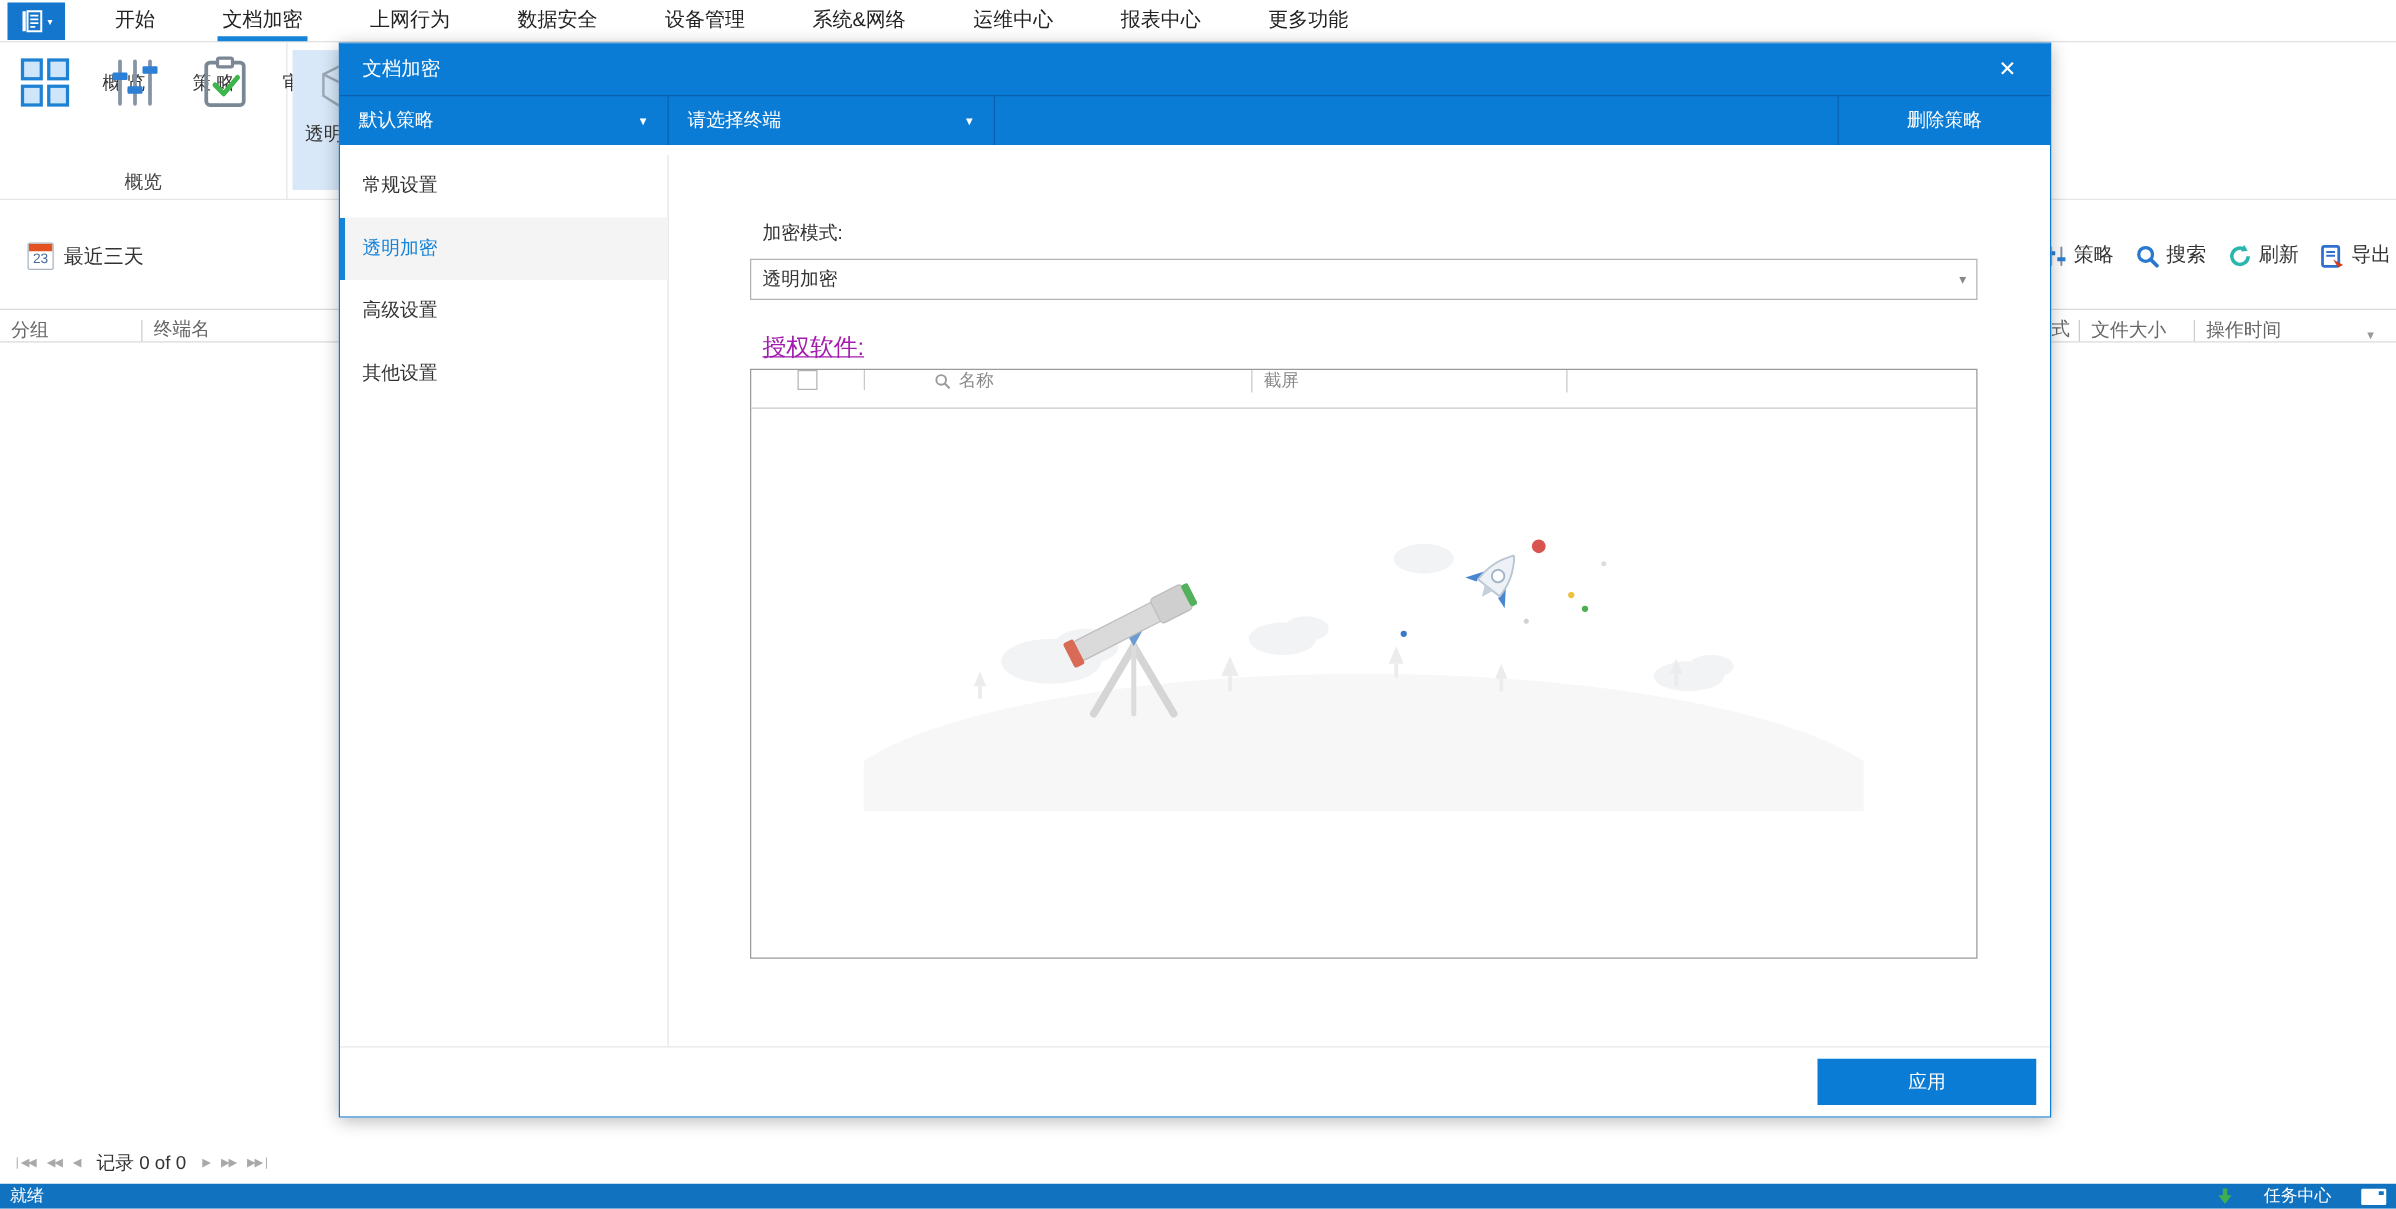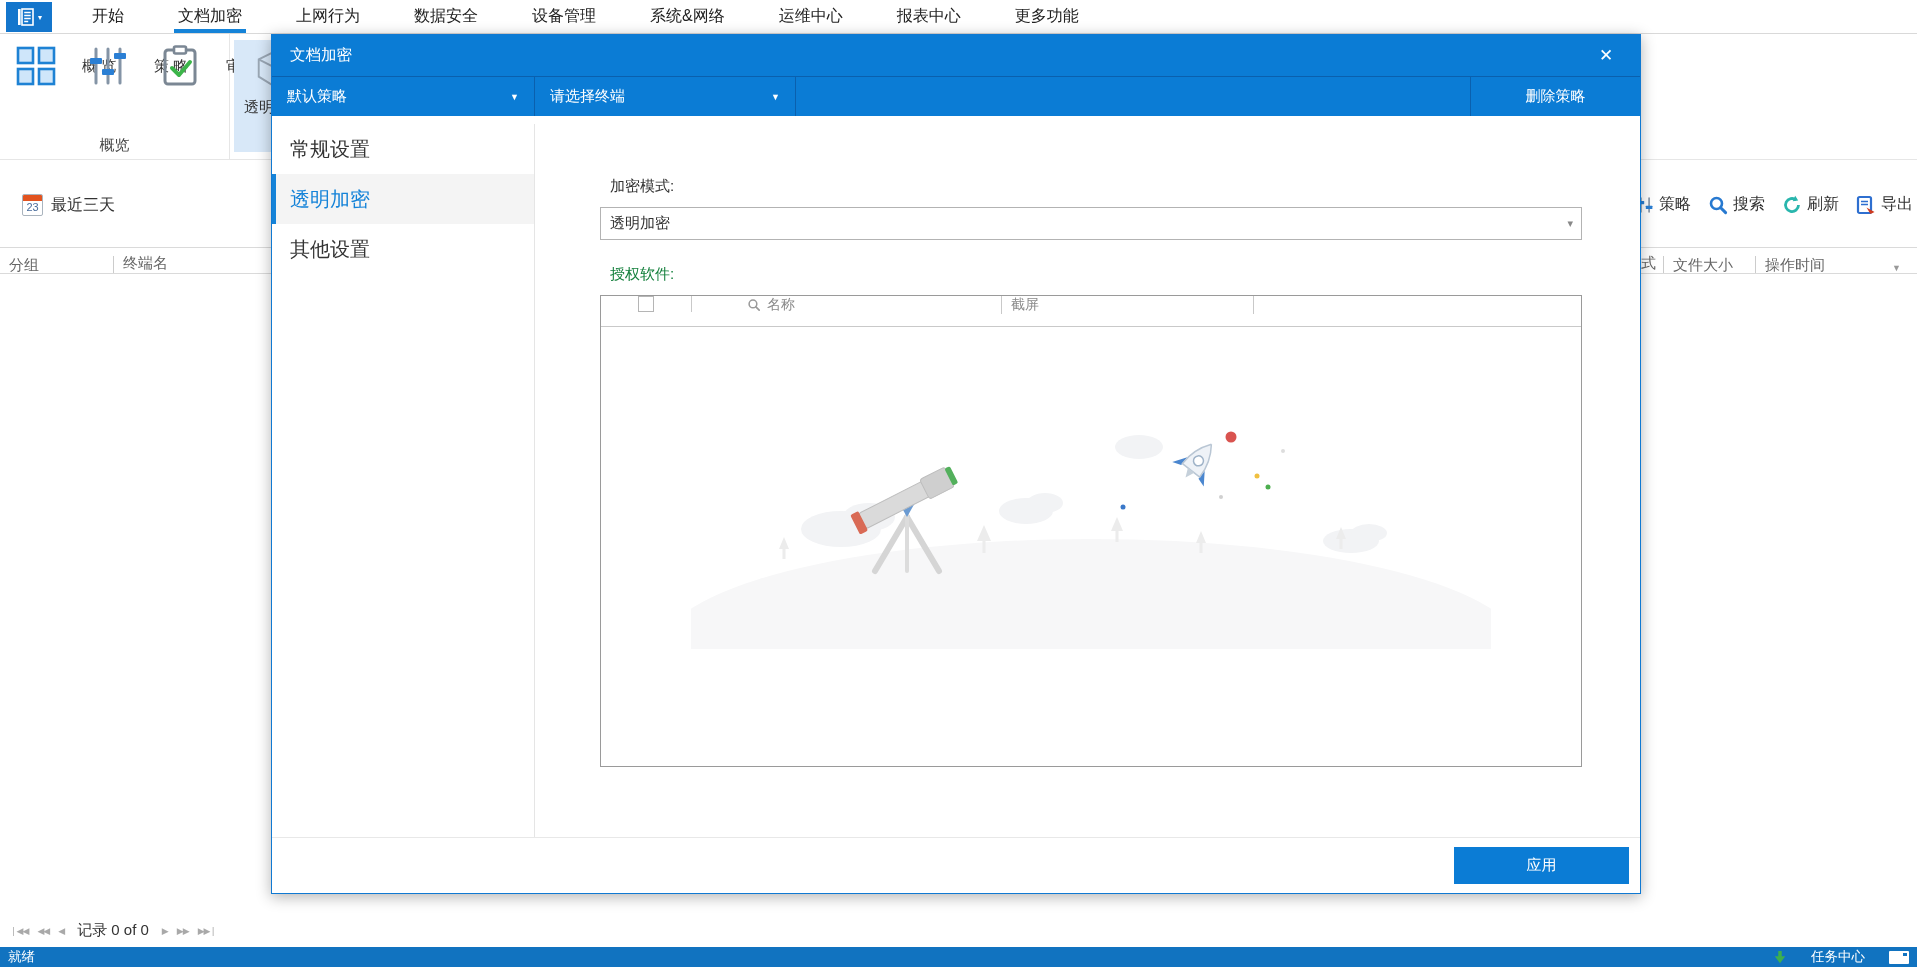--- a/index.html
+++ b/index.html
@@ -79,30 +79,30 @@
   .m-col { display:flex; align-items:center; justify-content:space-between; padding:0 15px;
     color:#fff; font-size:15px; cursor:pointer; }
   .m-col .wcaret { font-size:9px; color:#fff; }
   .m-policy { width:263px; border-right:1px solid #0a60ae; }
   .m-term { width:261px; border-right:1px solid #0a60ae; }
   .m-spacer { flex:1; }
   .m-del { width:170px; border-left:1px solid #0a60ae; display:flex; align-items:center;
     justify-content:center; color:#fff; font-size:15px; cursor:pointer; }
 
   .m-side { position:absolute; left:0; top:89px; width:263px; bottom:56px; border-right:1px solid #e5e5e5; background:#fff; }
-  .side-item { height:50px; line-height:50px; padding-left:18px; font-size:20px; color:#333; cursor:pointer; }
+  .side-item { height:50px; line-height:50px; padding-left:18px; font-size:15px; color:#333; cursor:pointer; }
   .side-item.active { background:#f4f4f4; color:#1583d8; box-shadow:inset 4px 0 0 #1583d8; }
 
   .m-main { position:absolute; left:264px; right:0; top:89px; bottom:56px; }
   .lbl-mode { position:absolute; left:74px; top:53px; font-size:15px; color:#333; }
   .select-mode { position:absolute; left:64px; top:83px; width:982px; height:33px;
     border:1px solid #b3b3b3; display:flex; align-items:center; cursor:pointer; background:#fff; }
   .select-mode .sel-text { font-size:15px; color:#333; padding-left:9px; }
   .select-mode .sel-caret { position:absolute; right:8px; color:#888; font-size:11px; }
-  .lbl-sw { position:absolute; left:74px; top:141px; font-size:15px; color:#15803d; }
+  .lbl-sw { position:absolute; left:74px; top:141px; font-size:19px; color:#a21caf;text-decoration:underline; }
   .sw-table { position:absolute; left:64px; top:171px; width:982px; height:472px; border:1px solid #9a9a9a; background:#fff; }
   .sw-head { height:31px; border-bottom:1px solid #c9c9c9; display:flex; align-items:flex-start;
     font-size:14px; color:#8a8a8a; }
   .sw-c { display:flex; align-items:center; border-right:1px solid #c9c9c9; }
   .sw-check { width:91px; justify-content:center; }
   .checkbox { width:16px; height:16px; border:1px solid #b5b5b5; background:#fff; cursor:pointer; }
   .sw-blank { width:45px; }
   .sw-name { width:265px; padding-left:10px; gap:6px; cursor:pointer; }
   .sw-shot { width:252px; padding-left:9px; cursor:pointer; }
   .sw-print { flex:1; border-right:none; padding-left:9px; cursor:pointer; }
@@ -302,20 +302,21 @@
         <span>请选择终端</span>
         <span class="wcaret">▼</span>
       </div>
       <div class="m-spacer"></div>
       <div class="m-del">删除策略</div>
     </div>
 
     <div class="m-side">
       <div class="side-item">常规设置</div>
       <div class="side-item active">透明加密</div>
+      <div class="side-item">高级设置</div>
       <div class="side-item">其他设置</div>
     </div>
 
     <div class="m-main">
       <div class="lbl-mode">加密模式:</div>
       <div class="select-mode">
         <span class="sel-text">透明加密</span>
         <span class="sel-caret">▾</span>
       </div>
       <div class="lbl-sw">授权软件:</div>

